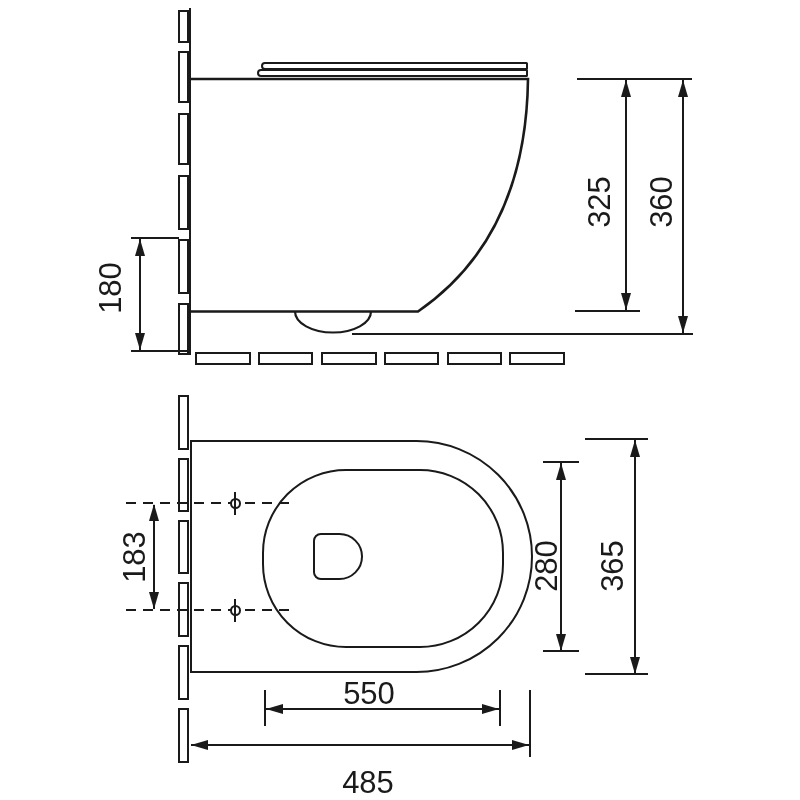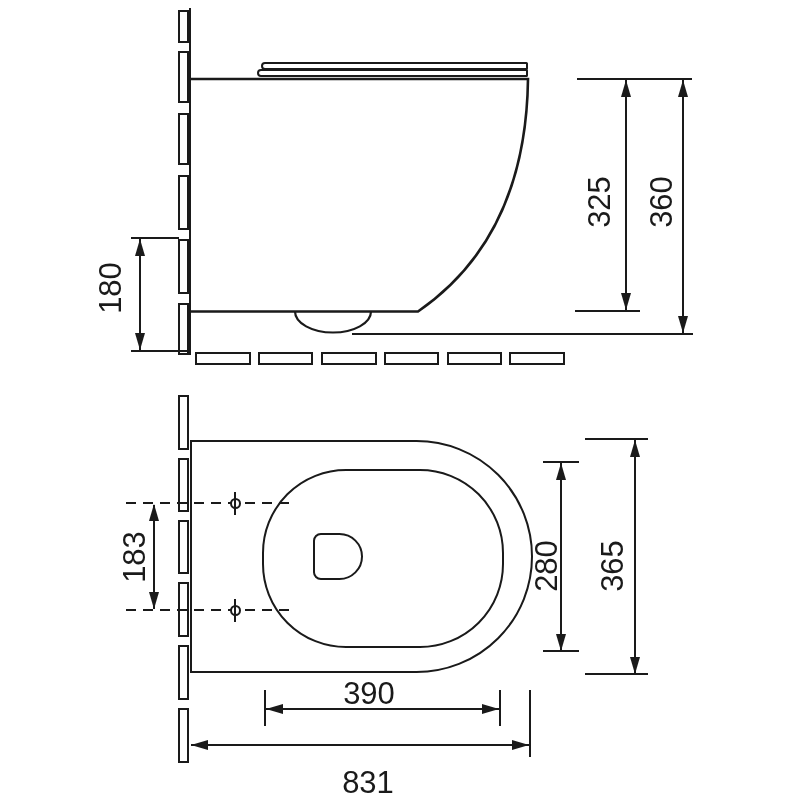--- a/index.html
+++ b/index.html
@@ -108,21 +108,21 @@
   <div class="vl" style="left:634px;top:440px;height:234px;"></div>
   <div class="arr au" style="left:630px;top:440px;"></div>
   <div class="arr ad" style="left:630px;top:657px;"></div>
   <div class="dimtext vert" style="left:612px;top:566px;">365</div>
 
   <div class="vl" style="left:264px;top:690px;height:36px;"></div>
   <div class="vl" style="left:499px;top:690px;height:36px;"></div>
   <div class="hl" style="left:266px;top:708px;width:233px;"></div>
   <div class="arr al" style="left:266px;top:704px;"></div>
   <div class="arr ar" style="left:482px;top:704px;"></div>
-  <div class="dimtext" style="left:369px;top:693px;">390</div>
+  <div class="dimtext" style="left:369px;top:693px;">550</div>
 
   <div class="vl" style="left:529px;top:690px;height:67px;"></div>
   <div class="hl" style="left:191px;top:744px;width:338px;"></div>
   <div class="arr al" style="left:191px;top:740px;"></div>
   <div class="arr ar" style="left:512px;top:740px;"></div>
-  <div class="dimtext" style="left:368px;top:782px;">831</div>
+  <div class="dimtext" style="left:368px;top:782px;">485</div>
 
 </div>
 
 </body></html>

